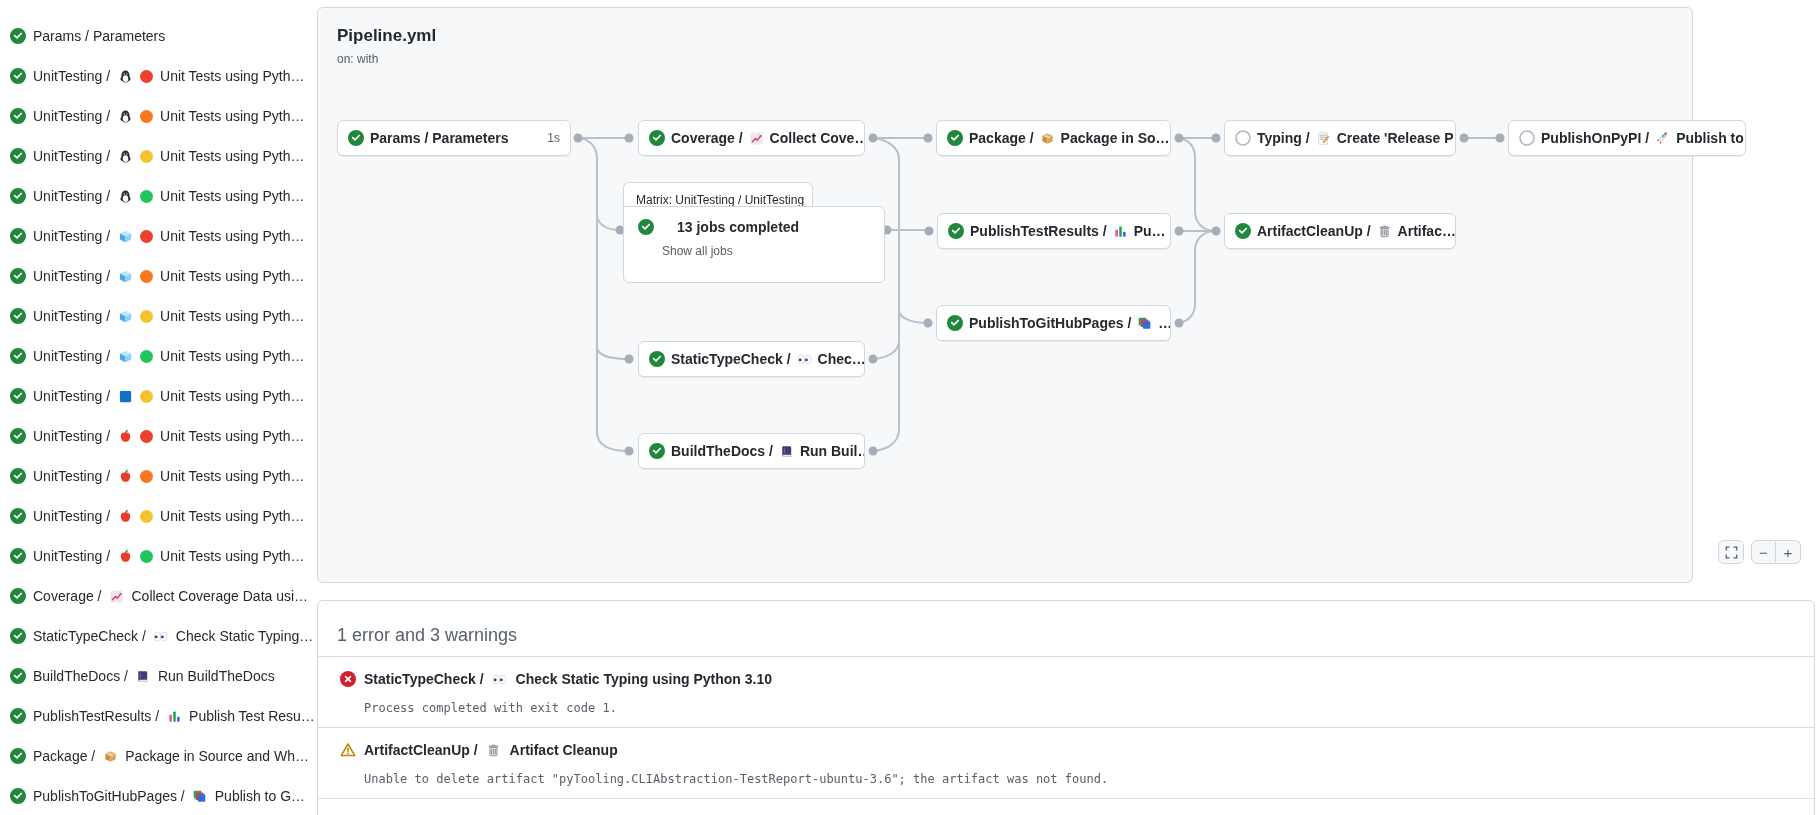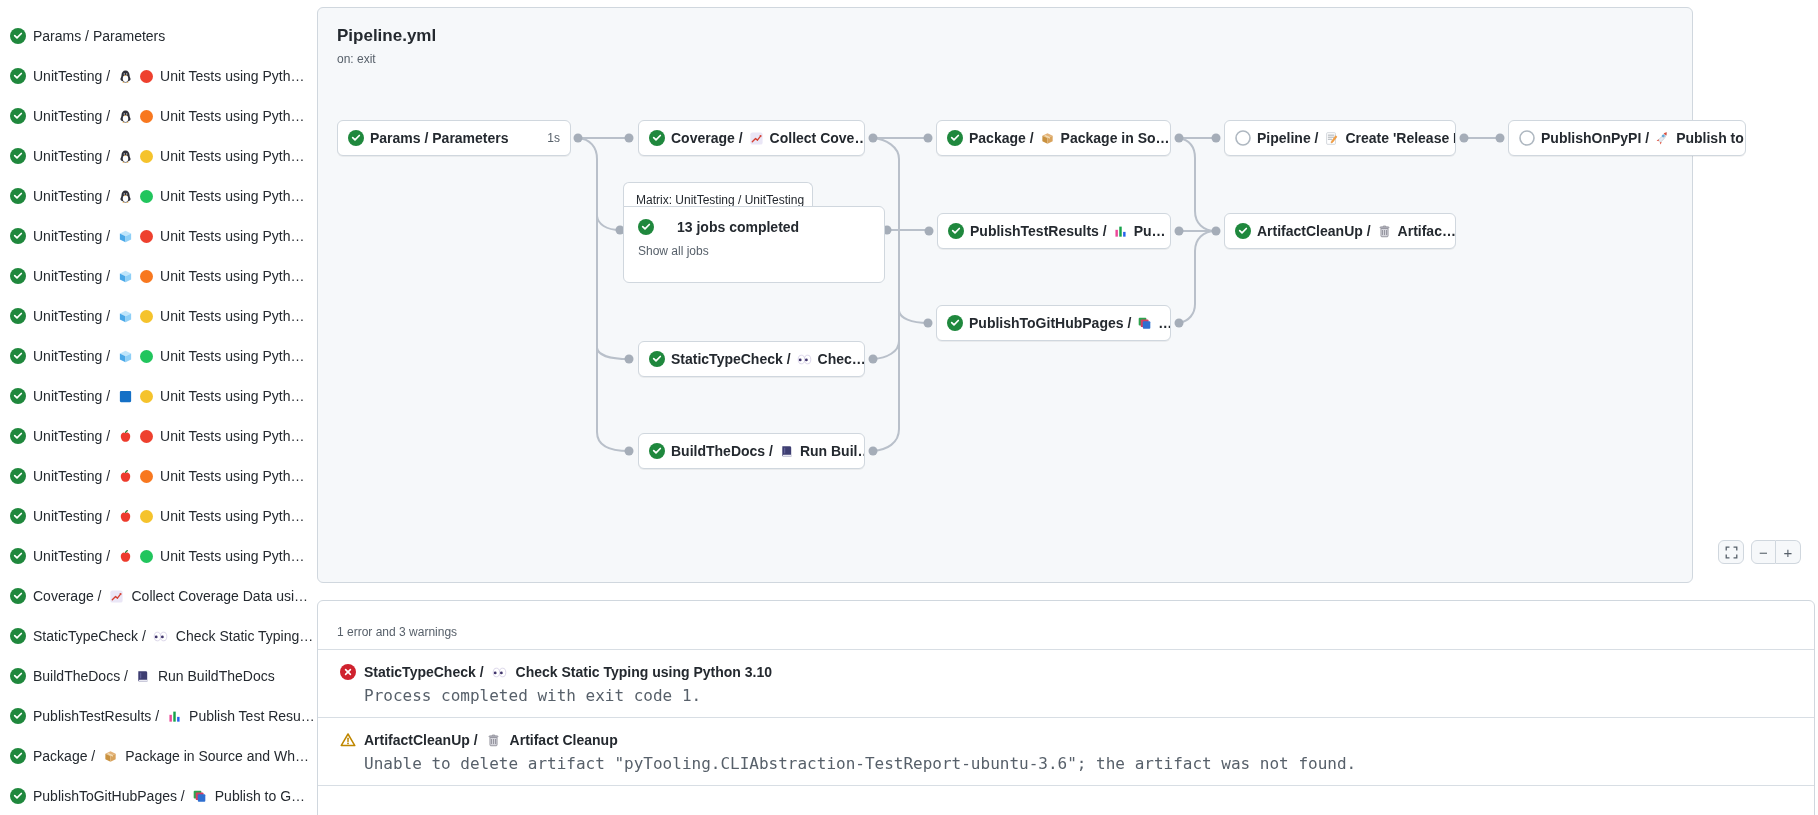--- a/index.html
+++ b/index.html
@@ -20,37 +20,37 @@
   .edges{position:absolute;left:0;top:0;pointer-events:none;}
   .node{position:absolute;height:36px;background:#fff;border:1px solid #d0d7de;border-radius:6px;
     box-shadow:0 1px 0 rgba(27,31,36,.06);display:flex;align-items:center;gap:6px;padding:0 10px;
     box-sizing:border-box;font-size:14px;font-weight:600;white-space:nowrap;overflow:hidden;cursor:pointer;}
   .node .dur{margin-left:auto;font-weight:400;font-size:12px;color:#57606a;padding-left:6px;}
   .matrix-tab{position:absolute;background:#fff;border:1px solid #d0d7de;border-bottom:none;
     border-radius:6px 6px 0 0;font-size:12px;padding:10px 12px;box-sizing:border-box;height:25px;white-space:nowrap;overflow:hidden;}
   .matrix-body{position:absolute;background:#fff;border:1px solid #d0d7de;border-radius:0 6px 6px 6px;
     box-sizing:border-box;padding:12px 14px;}
   .matrix-row{display:flex;align-items:center;gap:23px;font-size:14px;font-weight:600;}
-  .show-all{display:block;margin-top:9px;font-size:12px;color:#57606a;text-decoration:none;cursor:pointer;}
+  .show-all{display:block;margin-top:9px;margin-left:24px;font-size:12px;color:#57606a;text-decoration:none;cursor:pointer;}
   .ctl-btn{position:absolute;background:#f6f8fa;border:1px solid #d0d7de;border-radius:6px;width:26px;height:24px;
     display:flex;align-items:center;justify-content:center;cursor:pointer;color:#57606a;font-size:14px;padding:0;}
   .zoom-group{position:absolute;display:flex;}
   .zoom-group button{width:25px;height:24px;background:#f6f8fa;border:1px solid #d0d7de;color:#57606a;
     font-size:15px;line-height:1;cursor:pointer;padding:0;}
   .zoom-group button:first-child{border-radius:6px 0 0 6px;}
   .zoom-group button:last-child{border-radius:0 6px 6px 0;border-left:none;}
   
   .ann-panel{position:absolute;left:317px;top:600px;width:1498px;height:230px;background:#fff;
     border:1px solid #d0d7de;border-radius:6px;box-sizing:border-box;overflow:hidden;}
   .ann-header{padding:18px 19px 10px;border-bottom:1px solid #d8dee4;}
   .ann-title{font-size:16px;font-weight:700;}
-  .ann-summary{font-size:12px;color:#57606a;margin-top:6px;}
+  .ann-summary{font-size:18px;color:#57606a;margin-top:6px;}
   .ann-row{padding:14px 19px 12px 22px;border-bottom:1px solid #d8dee4;}
   .ann-row-title{display:flex;align-items:center;gap:8px;font-size:14px;font-weight:600;cursor:pointer;}
-  .ann-msg{margin:6px 0 0 24px;font-family:"DejaVu Sans Mono","Liberation Mono",monospace;font-size:16px;color:#57606a;}
+  .ann-msg{margin:14px 0 0 24px;font-family:"DejaVu Sans Mono","Liberation Mono",monospace;font-size:12px;color:#57606a;}
 </style>
 </head>
 <body>
 
 <aside class="sidebar">
     <div class="job-row">
       <span class="mini-icon status-icon">
         <svg viewBox="0 0 16 16">
           <circle cx="8" cy="8" r="8" fill="#1f883d"></circle>
           <path d="M11.3 5.5 7 9.8 4.7 7.6" stroke="#fff" stroke-width="1.7" fill="none" stroke-linecap="round" stroke-linejoin="round"></path>
@@ -407,21 +407,21 @@
           <rect x="4" y="3.6" width="8.2" height="8.2" rx="1" fill="#d23f63"></rect>
           <rect x="6.2" y="5.6" width="8" height="8" rx="1" fill="#2f6fd0"></rect>
         </svg>
       </span>
       <span>Publish to G…</span>
     </div>
   </aside>
 
 <section class="graph-panel">
   <div class="graph-title">Pipeline.yml</div>
-  <div class="graph-trigger">on: exit</div>
+  <div class="graph-trigger">on: with</div>
 
   <svg class="edges" width="1496" height="574" viewBox="0 0 1496 574">
     <g stroke="#b9c0ca" stroke-width="2" fill="none">
       <path d="M260,130 L311,130"></path>
       <path d="M260,130 C272,131 279,139 279,151 L279,424 C279,437 291,443 311,443"></path>
       <path d="M279,208 C280,216 288,222 302,222"></path>
       <path d="M279,340 C280,347 292,351 311,351"></path>
       <path d="M555,130 L610,130"></path>
       <path d="M555,130 C568,131 581,139 581,151 L581,421 C581,435 569,442 555,443"></path>
       <path d="M581,303 C582,310 593,315 610,315"></path>
@@ -502,21 +502,21 @@
       </span>
     <span>Package in So…</span>
 
   </div>
   <div class="node" style="left:906px;top:112px;width:232px">
     <span class="mini-icon status-icon">
         <svg viewBox="0 0 16 16">
           <circle cx="8" cy="8" r="7" fill="#fff" stroke="#afb8c1" stroke-width="1.6"></circle>
         </svg>
       </span>
-    <span>Pipeline /</span>
+    <span>Typing /</span>
     <span class="mini-icon">
         <svg viewBox="0 0 16 16">
           <rect x="2.8" y="1.8" width="9.4" height="12.4" rx="1" fill="#fff" stroke="#c6cbd1" stroke-width=".8"></rect>
           <path d="M4.6 4.4h6M4.6 6.6h6M4.6 8.8h3.5" stroke="#9aa0a6" stroke-width=".9" stroke-linecap="round"></path>
           <path d="M13.8 6.2 9.4 12l-1.9.8.5-2 4.4-5.8z" fill="#f9a03f" stroke="#d9822b" stroke-width=".5"></path>
         </svg>
       </span>
     <span>Create 'Release P…</span>
   </div>
   <div class="node" style="left:1190px;top:112px;width:238px">

